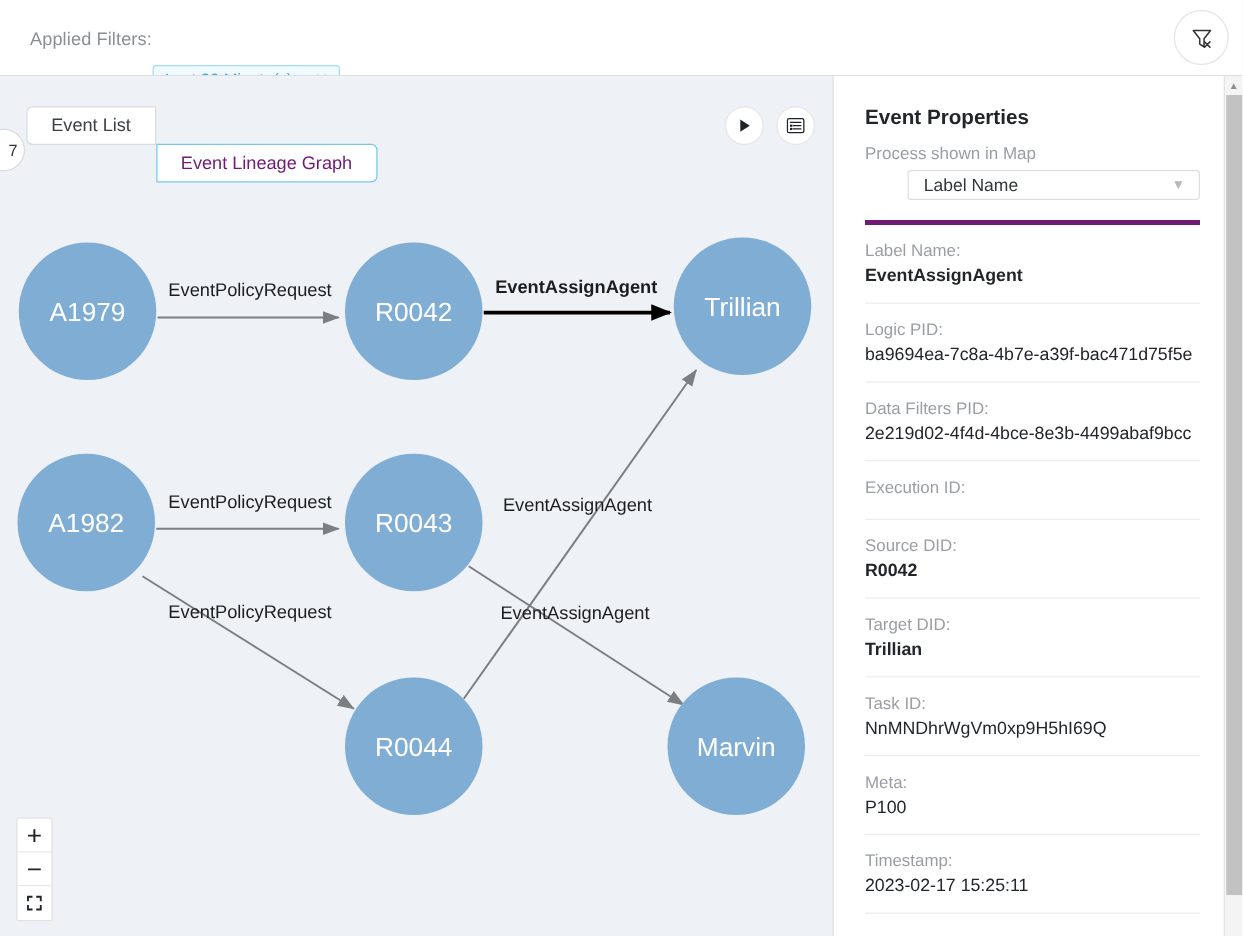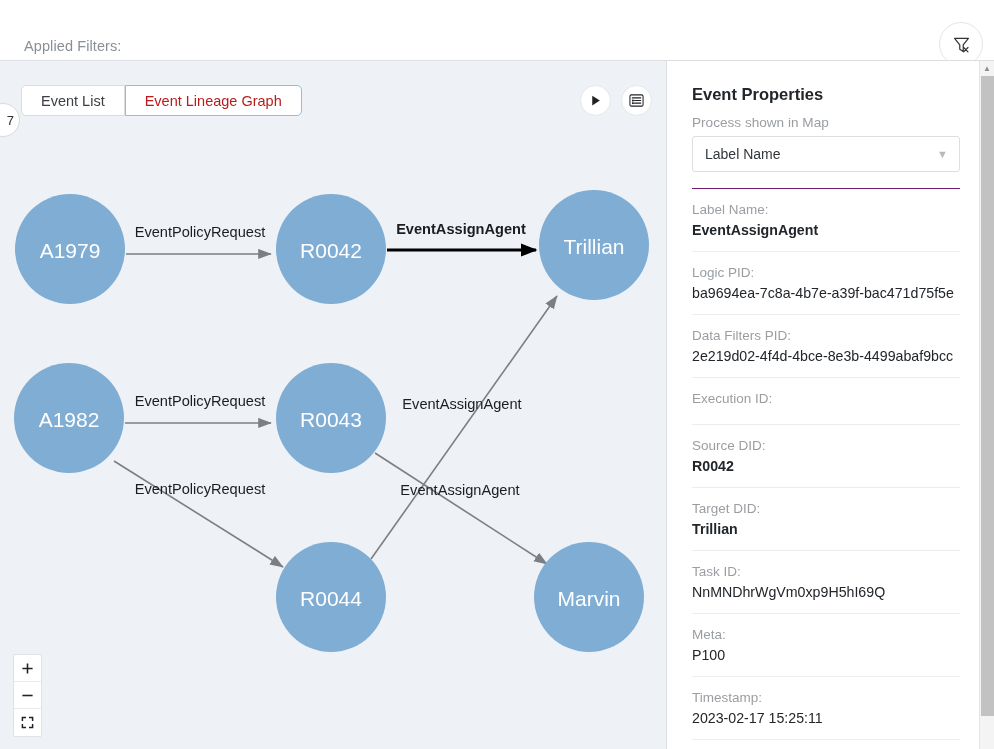--- a/index.html
+++ b/index.html
@@ -7,21 +7,21 @@
     margin: 0; padding: 0;
     width: 994px; height: 749px;
     font-family: "Liberation Sans", sans-serif;
     background: #ffffff;
     overflow: hidden;
   }
   #app { position: relative; width: 994px; height: 749px; background: #ffffff; }
 
   
   .filterbar {
-    position: absolute; left: 0; top: 16px; width: 994px; height: 68px;
+    position: absolute; left: 0; top: 2px; width: 994px; height: 68px;
     background: #ffffff;
   }
   .filter-label {
     position: absolute; left: 24px; top: 22px;
     font-size: 14.5px; color: #8a8f94; letter-spacing: .1px;
   }
   .filter-chip {
     position: absolute; left: 122px; top: 20px; height: 22px;
     display: flex; align-items: center; gap: 18px;
     padding: 0 8px 0 9px;
@@ -61,21 +61,21 @@
     position: absolute; left: 21px; top: 24px; display: flex; z-index: 4;
   }
   .tab {
     height: 31px; padding: 0 19px; display: flex; align-items: center;
     font-size: 14.5px; background: #ffffff; cursor: pointer;
     border: 1px solid #d9dbdd; color: #3b4045;
   }
   .tab:first-child { border-radius: 5px 0 0 5px; }
   .tab:last-child  { border-radius: 0 5px 5px 0; }
   .tab.active {
-    color: #b91c1c; border-color: #79c8ec; position: relative; z-index: 2;
+    color: #701a75; border-color: #79c8ec; position: relative; z-index: 2; margin-top: 30px;
   }
   .graph-actions { position: absolute; right: 14px; top: 24px; display: flex; gap: 10px; z-index: 4; }
   .round-btn {
     width: 31px; height: 31px; border-radius: 50%; background: #ffffff;
     border: 1px solid #e4e6e8; display: flex; align-items: center;
     justify-content: center; cursor: pointer;
   }
   .zoom-ctrls {
     position: absolute; left: 13px; bottom: 13px; width: 29px;
     background: #ffffff; border: 1px solid #e0e2e4; border-radius: 2px; z-index: 4;
@@ -99,28 +99,29 @@
     position: absolute; left: 667px; top: 0; width: 312px; height: 689px;
     background: #ffffff; overflow: hidden;
   }
   .props-title {
     position: absolute; left: 25px; top: 24px;
     font-size: 16.5px; font-weight: bold; color: #22262a;
   }
   .props-body { position: absolute; left: 25px; top: 54px; width: 268px; }
   .sub-label { font-size: 13.6px; color: #9a9ea2; margin-bottom: 6px; }
   .select-box {
-    height: 36px; border: 1px solid #dcdee0; border-radius: 3px;
+    height: 24px; border: 1px solid #dcdee0; border-radius: 3px;
     display: flex; align-items: center; justify-content: space-between;
     padding: 0 11px 0 12px; font-size: 14px; color: #32363a; cursor: pointer;
     background: #ffffff;
+    margin-left: 34px;
   }
   .chev { color: #b6babd; font-size: 11px; }
   .prop-row { padding: 13px 0 13px 0; border-bottom: 1px solid #ebedef; }
-  .prop-row:first-of-type { border-top: 1px solid #701a75; margin-top: 16px; }
+  .prop-row:first-of-type { border-top: 4px solid #701a75; margin-top: 16px; }
   .prop-key { font-size: 13.5px; color: #9a9ea2; margin-bottom: 5px; }
   .prop-val { font-size: 14.2px; color: #22262a; word-break: break-all; }
   .prop-val.b { font-weight: bold; }
 
   
   .scrollbar {
     position: absolute; right: 0; top: 60px; width: 15px; height: 689px;
     background: #f4f4f4; border-left: 1px solid #e4e4e4;
   }
   .sb-up {

